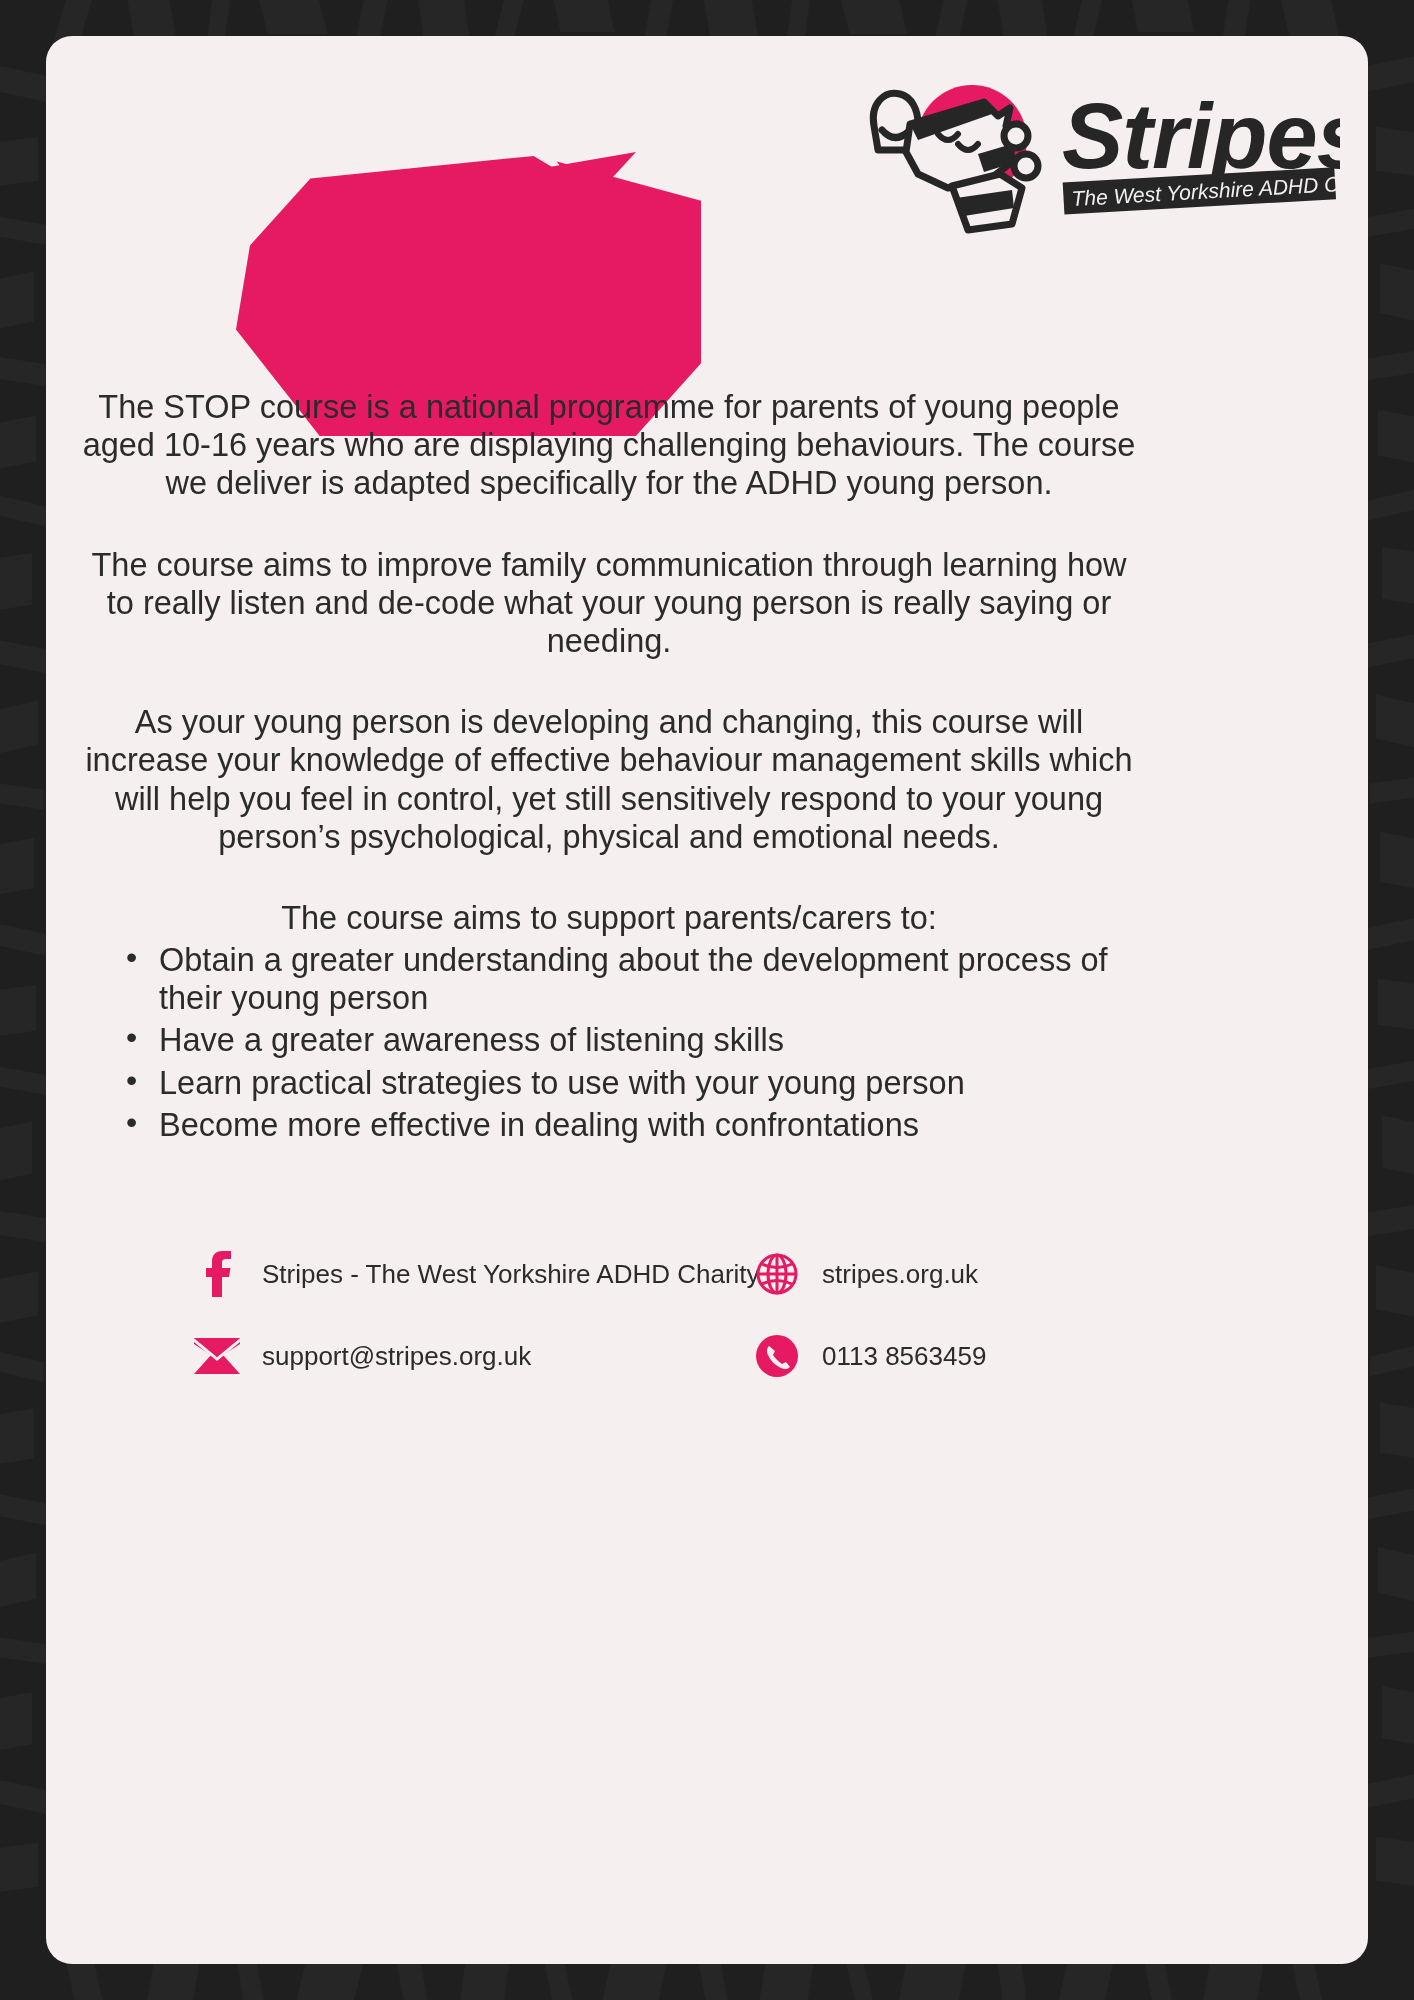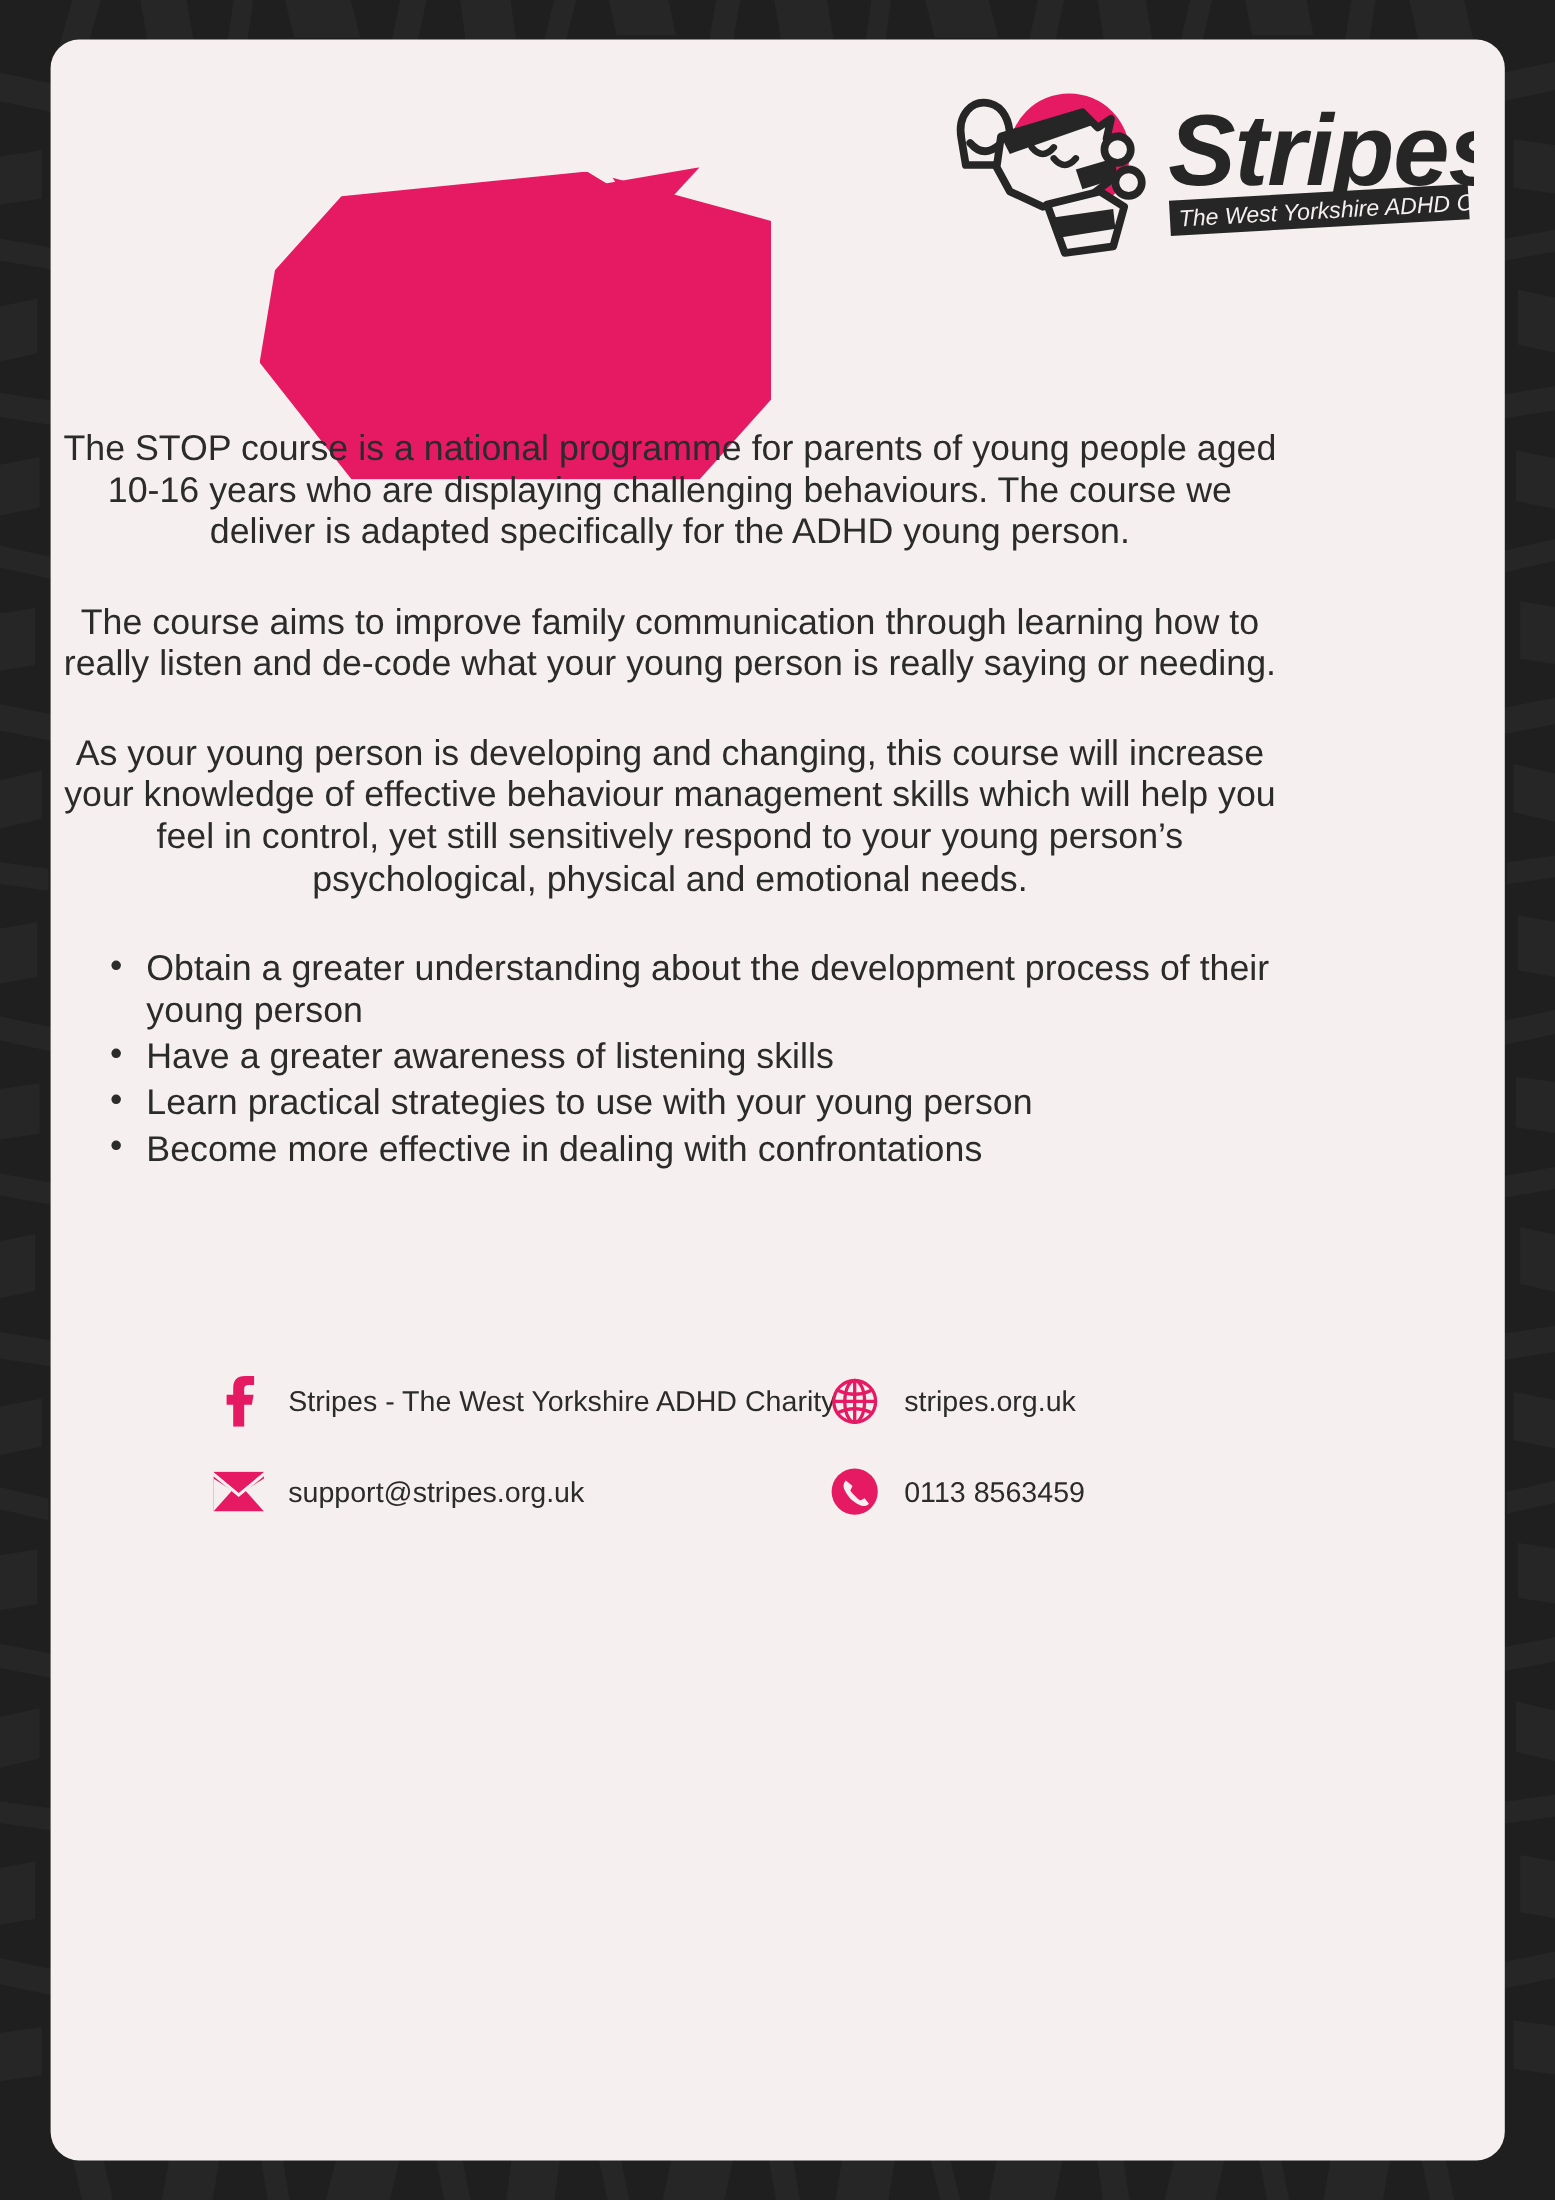--- a/index.html
+++ b/index.html
@@ -125,21 +125,21 @@
     line-height: 1.42;
     text-align: center;
   }
 
   
   .body-wrap {
     position: absolute;
     left: 0;
     top: 352px;
     width: 1126px;
-    padding: 0 2px;
+    padding: 0 28px;
   }
   .para {
     color: #2b2b2b;
     font-size: 32.5px;
     line-height: 1.175;
     text-align: center;
     margin-bottom: 43px;
   }
   .para:last-child { margin-bottom: 0; }
 
@@ -360,20 +360,21 @@
         </svg>
       </div>
 
     </div>
 
     <div class="body-wrap">
       <p class="para">The STOP course is a national programme for parents of young people aged 10-16 years who are displaying challenging behaviours. The course we deliver is adapted specifically for the ADHD young person.</p>
       <p class="para">The course aims to improve family communication through learning how to really listen and de-code what your young person is really saying or needing.</p>
       <p class="para">As your young person is developing and changing, this course will increase your knowledge of effective behaviour management skills which will help you feel in control, yet still sensitively respond to your young person’s psychological, physical and emotional needs.</p>
 
+      <div class="aims-head">The course aims to support parents/carers to:</div>
 
       <ul class="aims">
         <li>Obtain a greater understanding about the development process of their young person</li>
         <li>Have a greater awareness of listening skills</li>
         <li>Learn practical strategies to use with your young person</li>
         <li>Become more effective in dealing with confrontations</li>
       </ul>
     </div>
 
     <div class="contacts">

